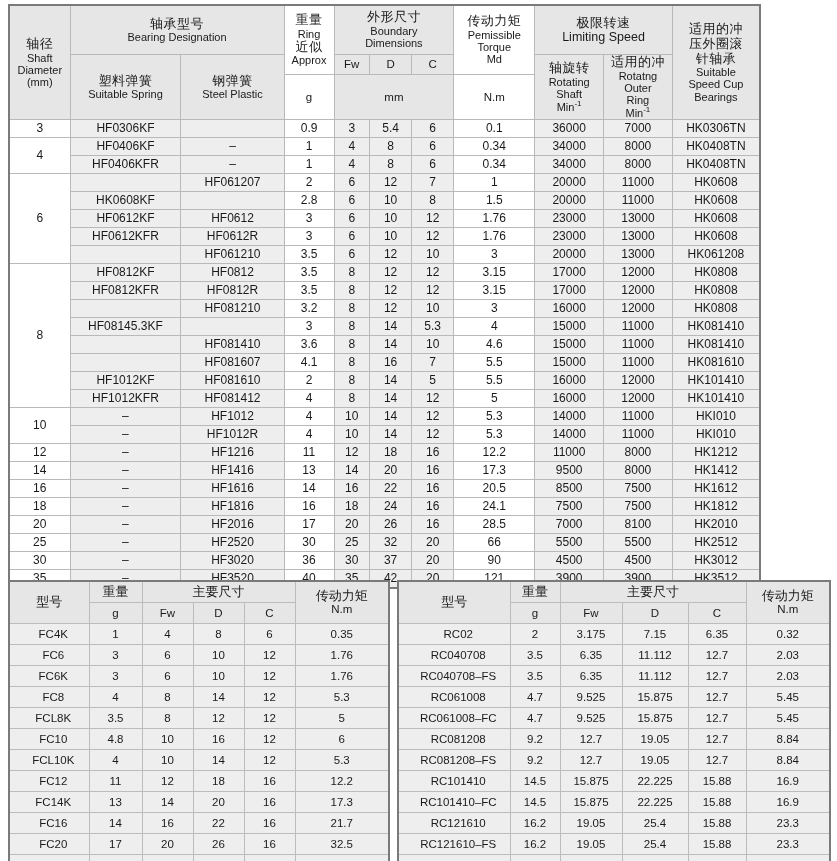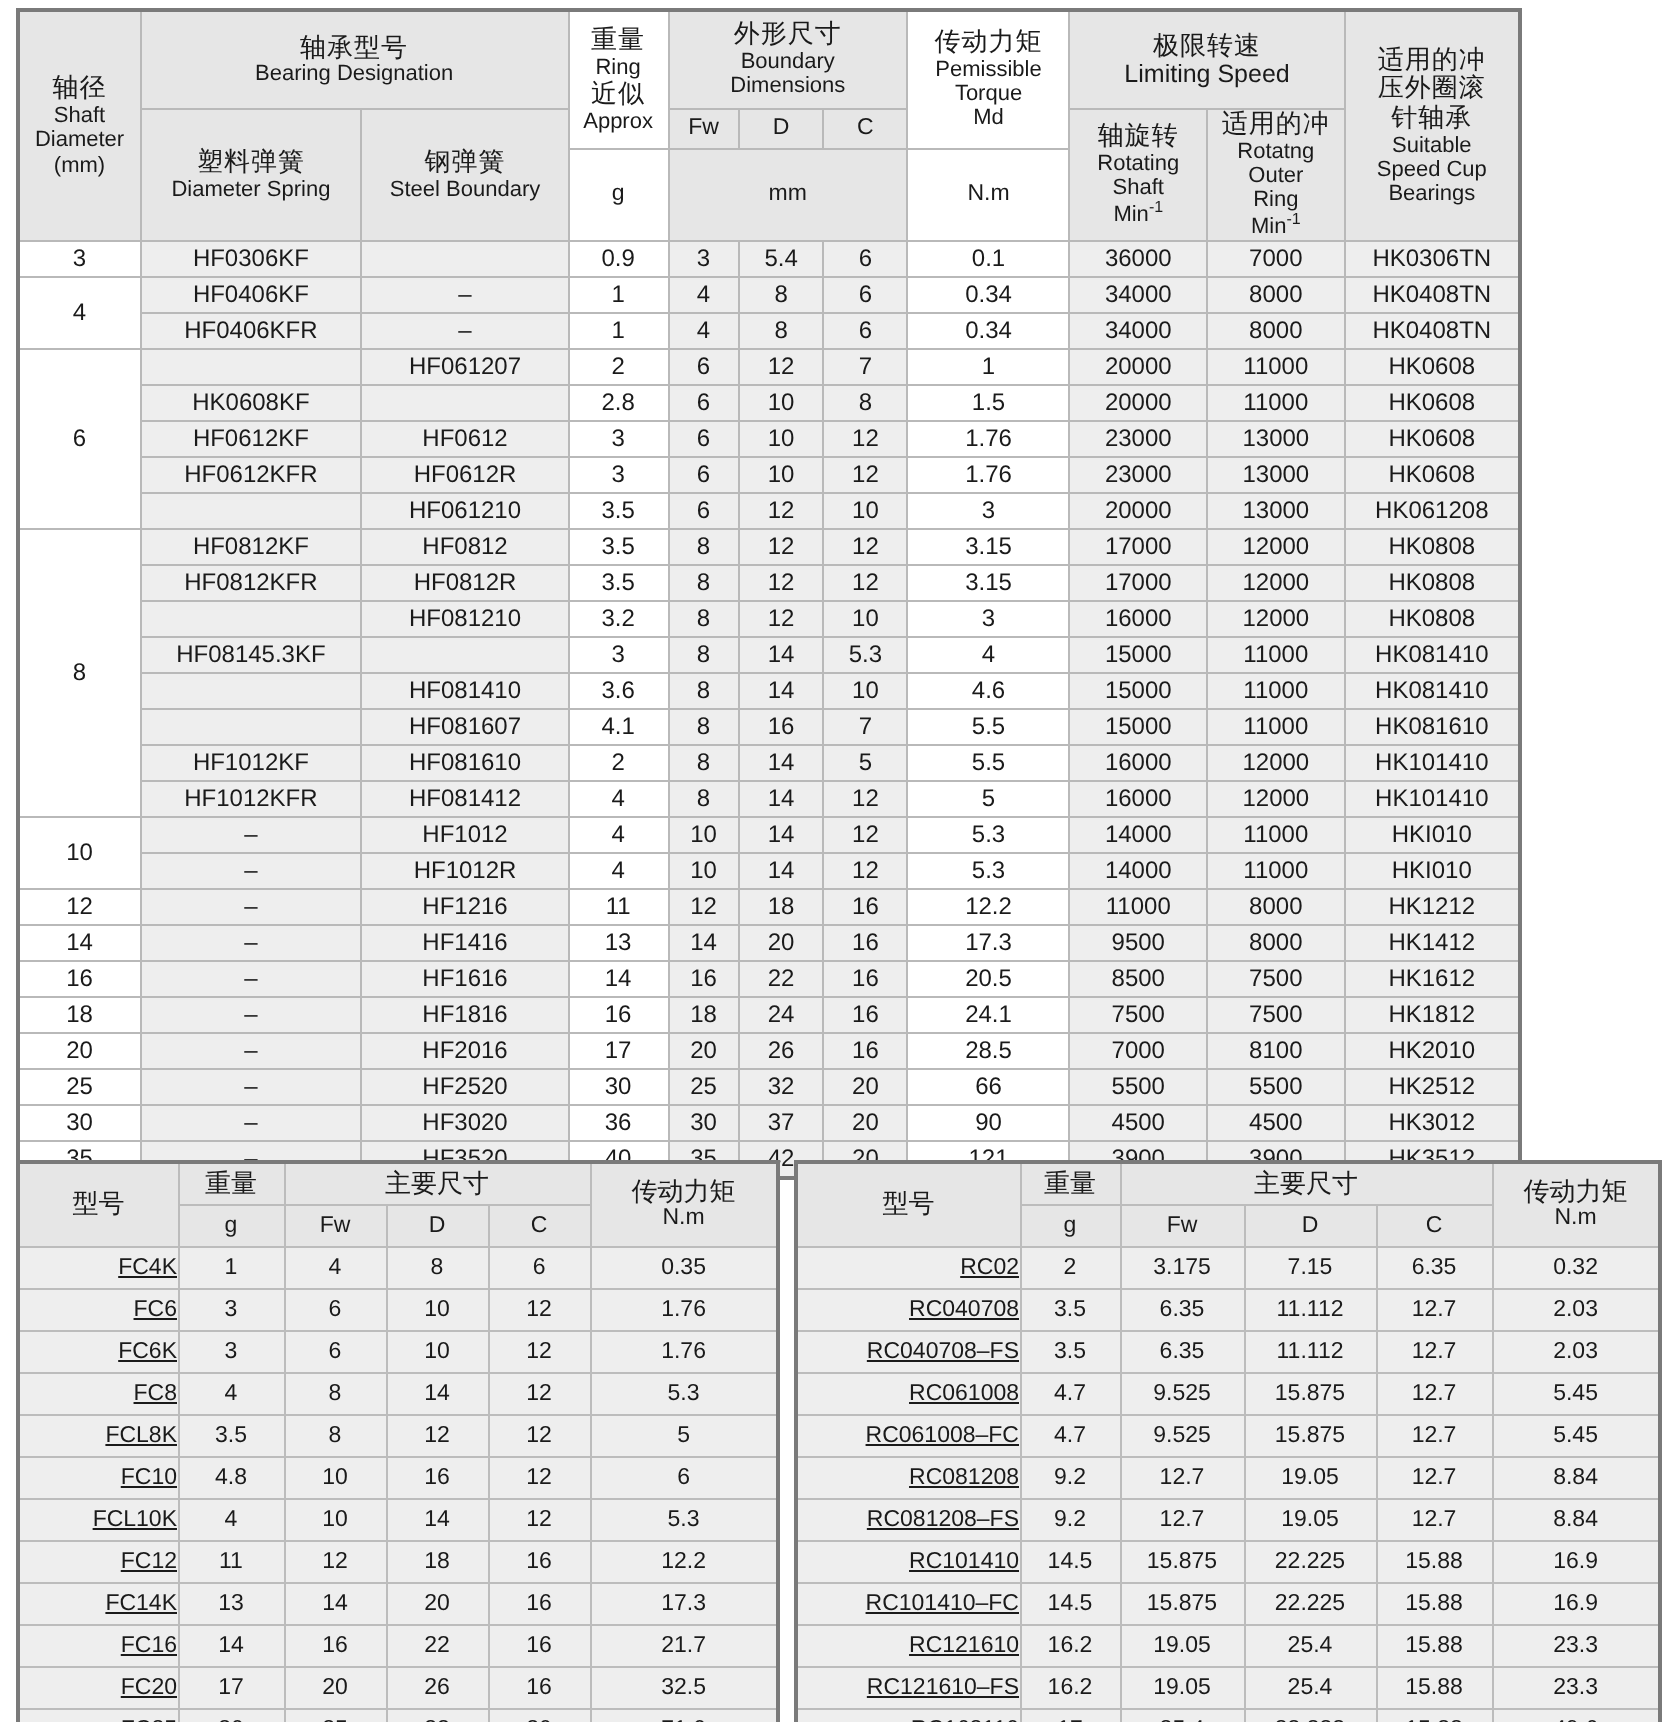--- a/index.html
+++ b/index.html
@@ -55,21 +55,21 @@
   table.small td,table.small th{
     border:1px solid #bcbcbc;
     text-align:center;vertical-align:middle;
     font-weight:normal;padding:0;height:20px;
     background:#eeeeee;line-height:1.1;
   }
   table.small th{background:#e6e6e6;}
   table.small th .cn{font-size:13px;}
   #tbl-fc{position:absolute;left:0px;top:0px;width:380px;}
   #tbl-rc{position:absolute;left:389px;top:0px;width:432px;}
-  #tbl-fc td.modelcell,#tbl-rc td.modelcell{text-align:right;padding-left:8px;text-decoration:underline;}
+  #tbl-fc td.modelcell,#tbl-rc td.modelcell{text-align:center;padding-left:8px;}
   .hdr2row td,.hdr2row th{border-bottom:1px solid #bcbcbc;}
 </style>
 </head>
 <body>
 
 <div class="page">
 
   <table id="main-table" class="grid outer">
     <colgroup>
       <col style="width:55px">
@@ -122,25 +122,25 @@
           <div class="cn">压外圈滚</div>
           <div class="cn">针轴承</div>
           <div class="en">Suitable</div>
           <div class="en">Speed Cup</div>
           <div class="en">Bearings</div>
         </th>
       </tr>
       <tr>
         <th rowspan="2" style="height:50px">
           <div class="cn">塑料弹簧</div>
-          <div class="en">Diameter Spring</div>
+          <div class="en">Suitable Spring</div>
         </th>
         <th rowspan="2">
           <div class="cn">钢弹簧</div>
-          <div class="en">Steel Boundary</div>
+          <div class="en">Steel Plastic</div>
         </th>
         <th style="height:15px">Fw</th>
         <th>D</th>
         <th>C</th>
         <th rowspan="2">
           <div class="cn">轴旋转</div>
           <div class="en">Rotating</div>
           <div class="en">Shaft</div>
           <div class="en"><span>Min</span><span class="sup">-1</span></div>
         </th>

